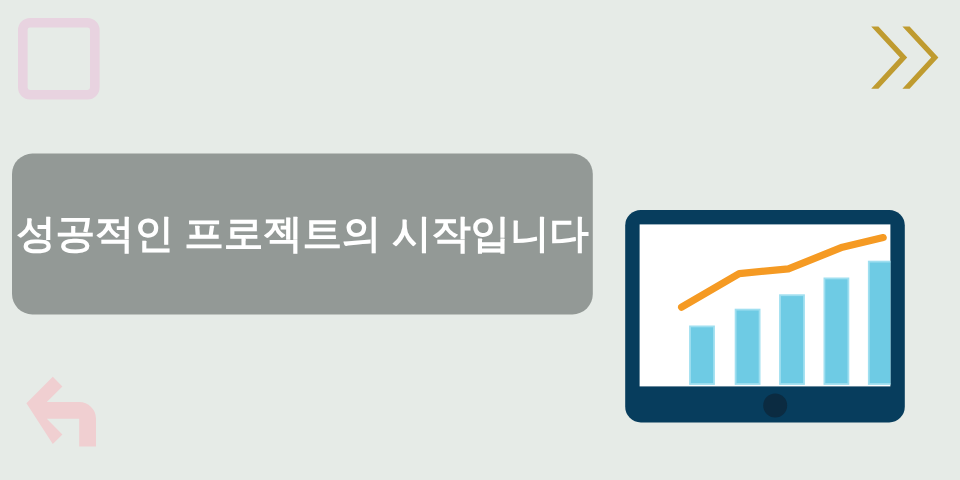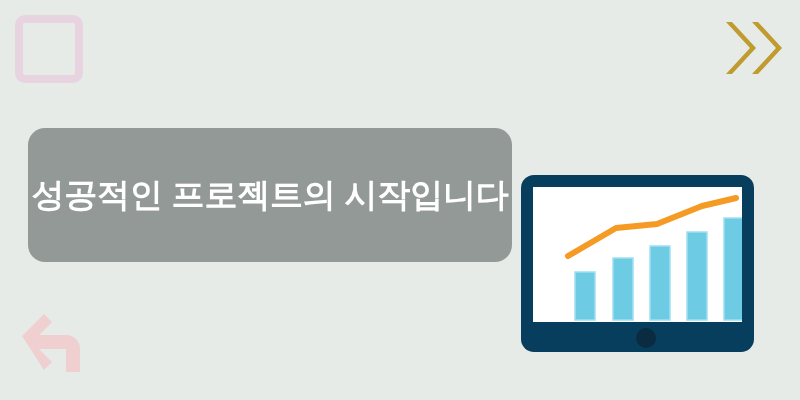--- a/index.html
+++ b/index.html
@@ -47,21 +47,21 @@
     position: absolute;
     left: 14px;
     top: 308px;
     width: 80px;
     height: 72px;
   }
 
   
   .headline-plate {
     position: absolute;
-    left: 28px;
+    left: 10px;
     top: 128px;
     width: 484px;
     height: 134px;
     background: #939996;
     border-radius: 17px;
     box-sizing: border-box;
     display: flex;
     flex-direction: row;
     align-items: center;
     justify-content: center;

